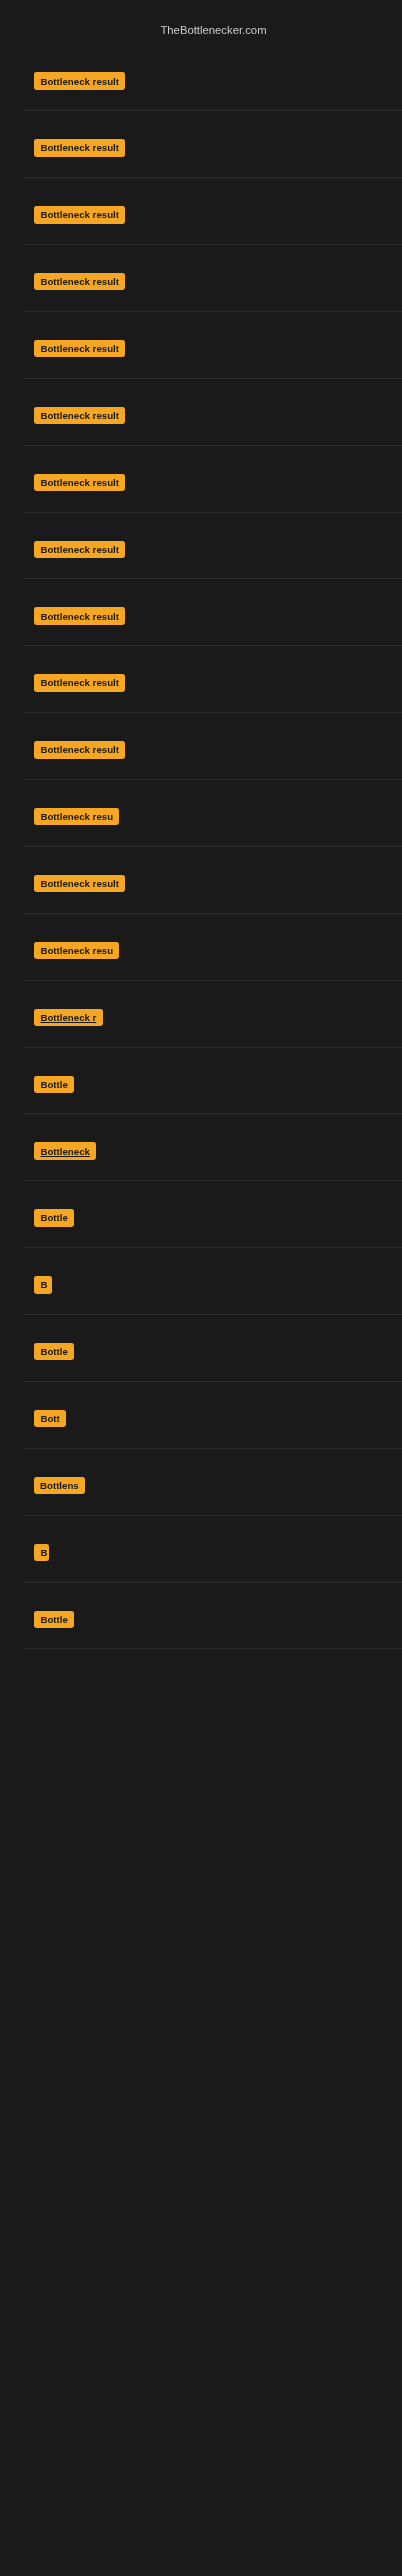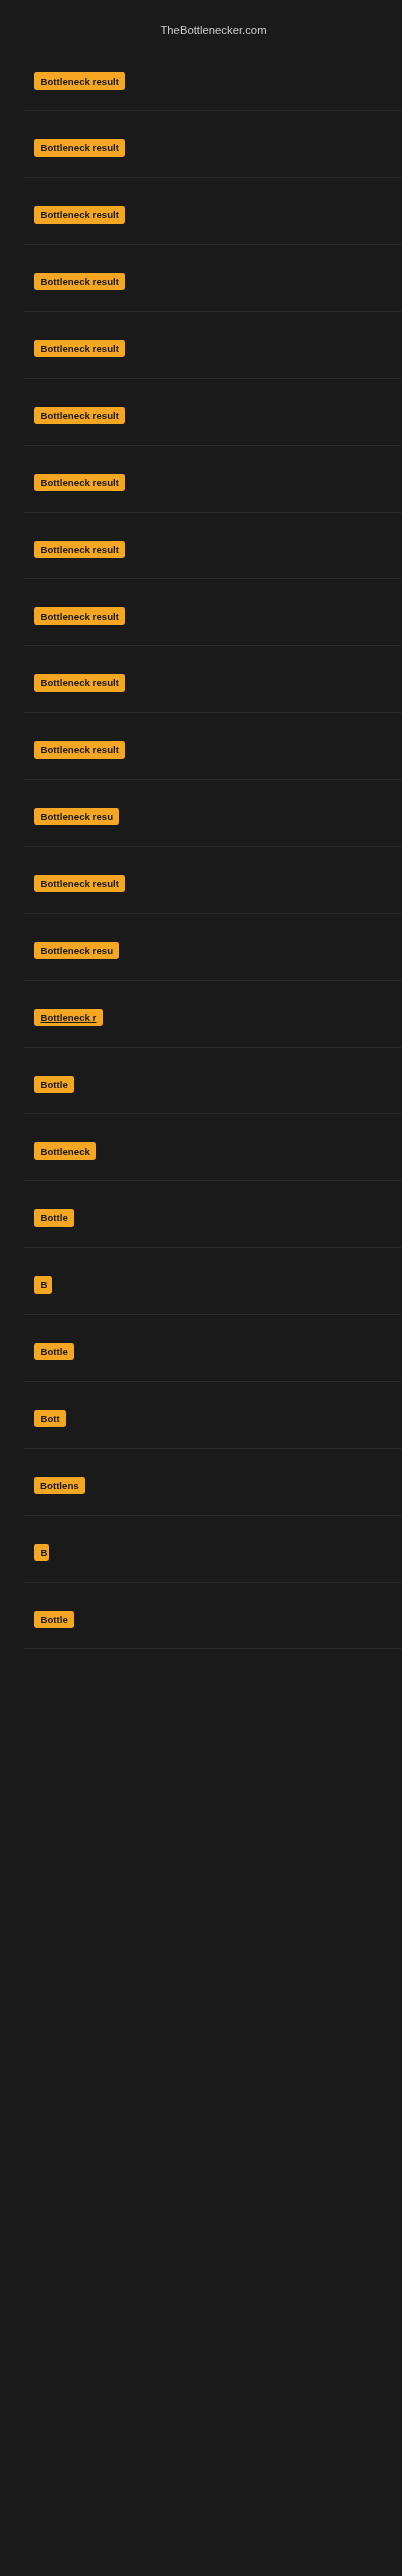--- a/index.html
+++ b/index.html
@@ -97,21 +97,21 @@
     <div class="result-row">
       <span class="bottleneck-badge" style="max-width: 101px;">Bottleneck resu</span>
     </div>
     <div class="result-row">
       <span class="bottleneck-badge" style="max-width: 81px; text-decoration: underline;">Bottleneck r</span>
     </div>
     <div class="result-row">
       <span class="bottleneck-badge" style="max-width: 60px;">Bottle</span>
     </div>
     <div class="result-row">
-      <span class="bottleneck-badge" style="max-width: 68px;">Bottleneck</span>
+      <span class="bottleneck-badge" style="max-width: 68px; text-decoration: underline;">Bottleneck</span>
     </div>
     <div class="result-row">
       <span class="bottleneck-badge" style="max-width: 52px;">Bottle</span>
     </div>
     <div class="result-row">
       <span class="bottleneck-badge" style="max-width: 17.7px;">B</span>
     </div>
     <div class="result-row">
       <span class="bottleneck-badge" style="max-width: 48px;">Bottle</span>
     </div>

